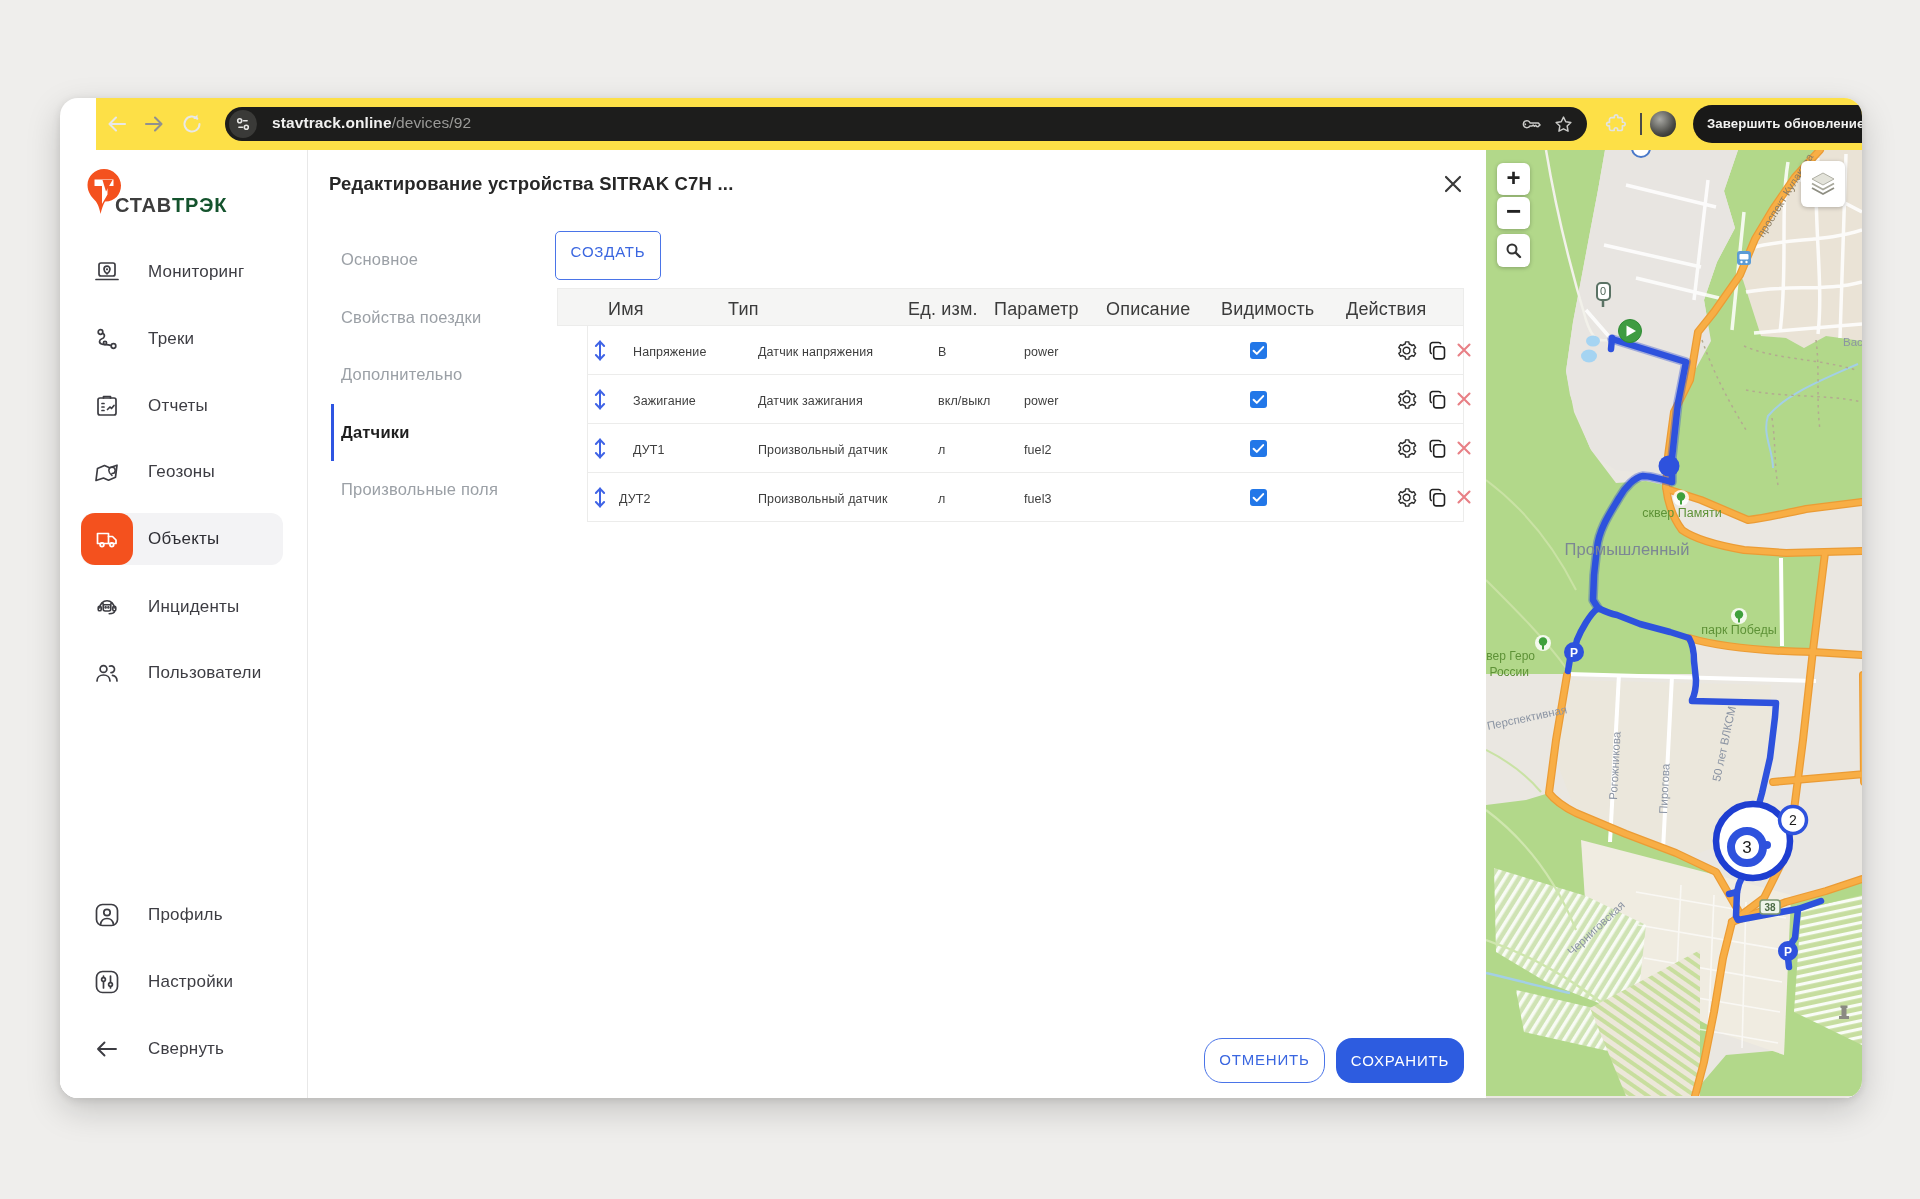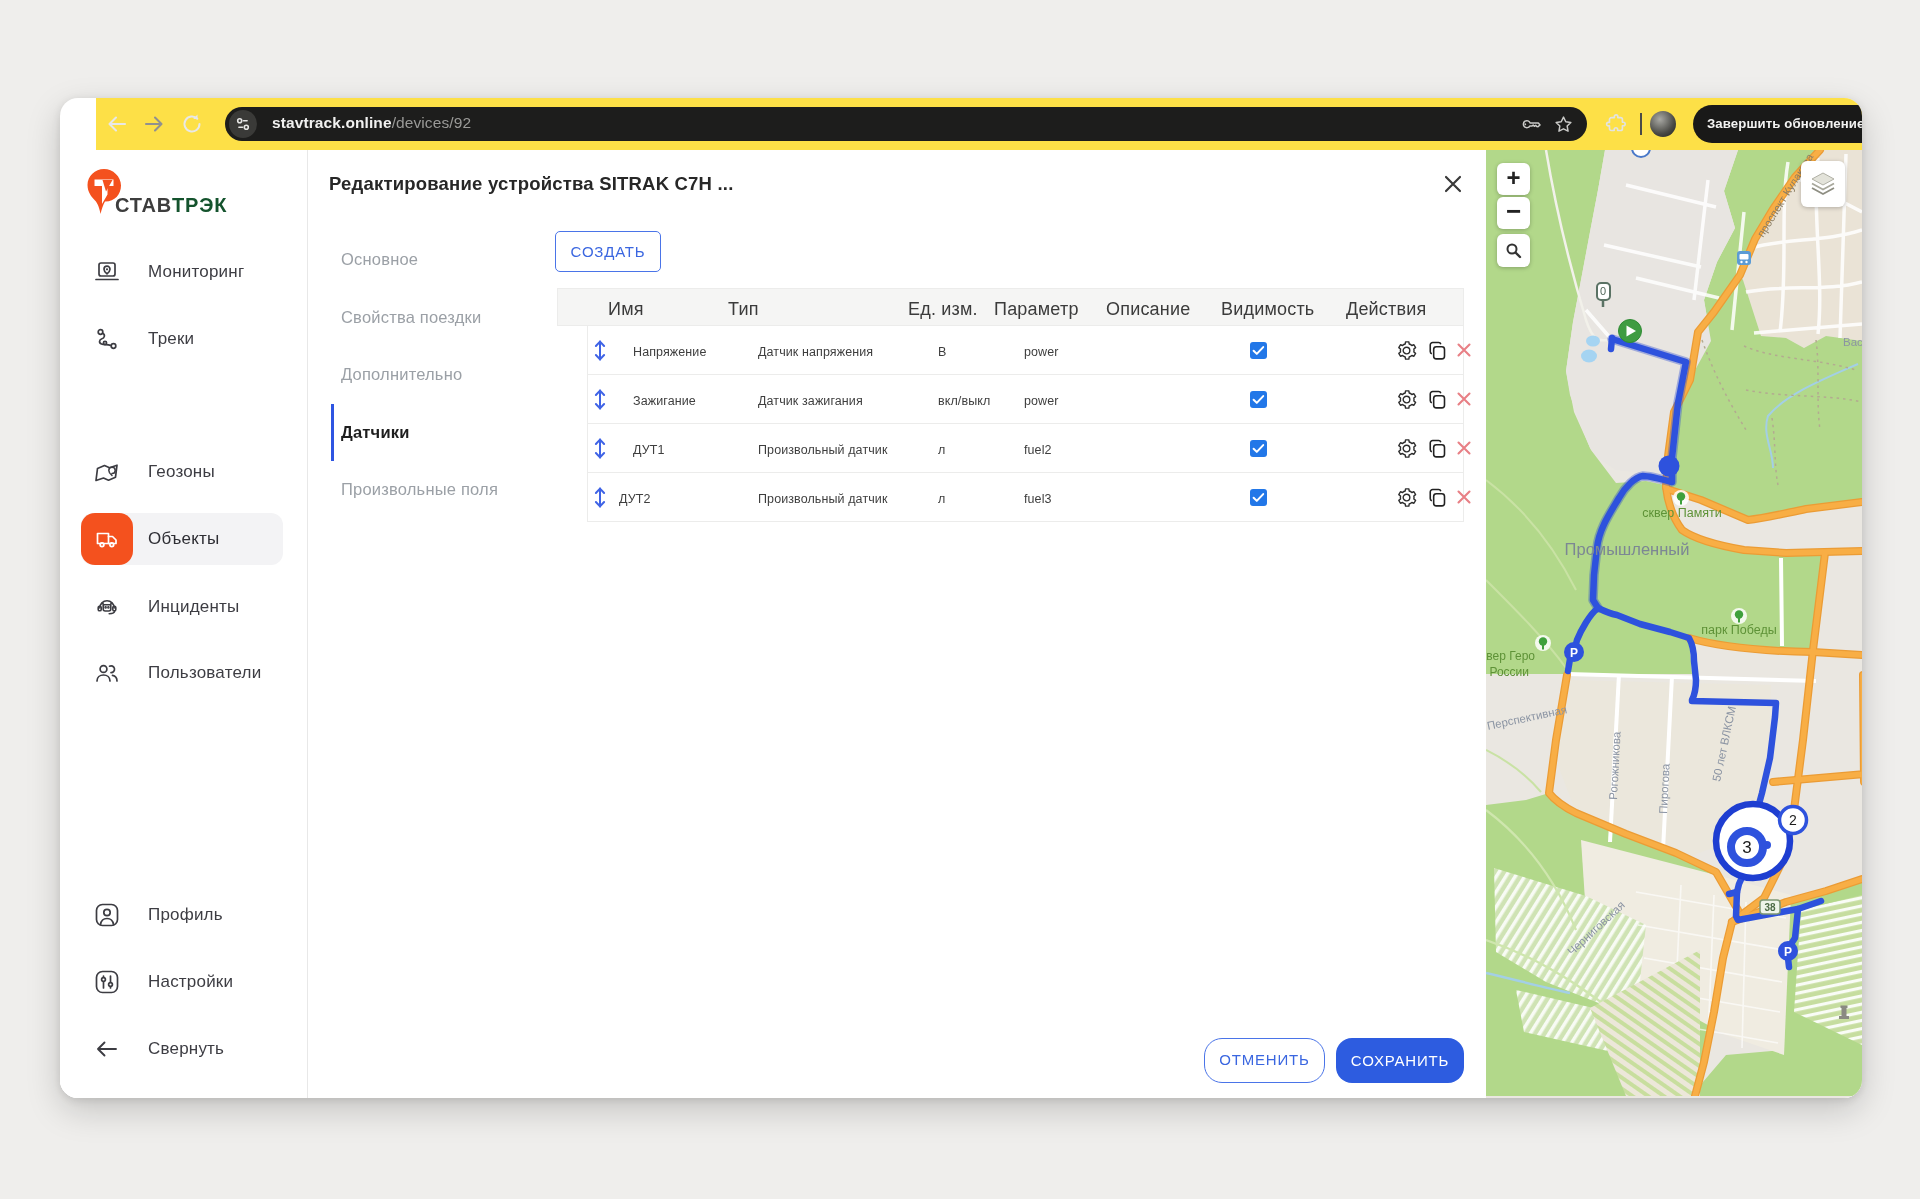--- a/index.html
+++ b/index.html
@@ -25,21 +25,21 @@
   .nav-item.active .bg { position:absolute; left:0; top:0; width:202px; height:52px; background:#f3f3f5; border-radius:12px; }
   .nav-item.active .obox { position:absolute; left:0; top:0; width:52px; height:52px; background:#f4511e; border-radius:14px; }
   .nav-item.active .ico { left:14px; top:14px; }
   .nav-item.active .txt { left:67px; top:16px; color:#2e2e34; }
   .main { position:relative; width:1178px; height:100%; background:#fff; flex:none; }
   .title { position:absolute; left:21px; top:23px; font-size:18.5px; font-weight:bold; color:#272727; letter-spacing:.2px; }
   .close { position:absolute; left:1136px; top:25px; width:18px; height:18px; }
   .tab { position:absolute; left:33px; font-size:16.5px; color:#9ba0a6; letter-spacing:.2px; }
   .tab.active { color:#1e1e1e; font-weight:bold; }
   .tabbar { position:absolute; left:23px; top:254px; width:3px; height:57px; background:#2e55e2; }
-  .createbtn { position:absolute; left:247px; top:81px; width:106px; height:41px; border:1px solid #4a74e8; border-radius:5px; color:#3a66e0; font-size:15px; letter-spacing:.8px; text-align:center; line-height:39px; }
+  .createbtn { position:absolute; left:247px; top:81px; width:106px; height:49px; border:1px solid #4a74e8; border-radius:5px; color:#3a66e0; font-size:15px; letter-spacing:.8px; text-align:center; line-height:39px; }
   .tbl { position:absolute; left:249px; top:138px; width:907px; }
   .thead { position:relative; height:38px; background:#f5f5f4; border:1px solid #ececeb; }
   .th { position:absolute; top:10px; font-size:18px; color:#3b3b3b; letter-spacing:.2px; }
   .trow { position:relative; height:49px; border:1px solid #ececeb; border-top:none; background:#fff;margin-left:30px; }
   .td { position:absolute; font-size:12.5px; color:#3e3e3e; top:19px; letter-spacing:.1px; }
   .sorticon { position:absolute; left:4px; top:13px; }
   .cbx { position:absolute; left:662px; top:16px; width:17px; height:17px; background:#2277e8; border-radius:3px; }
   .acticon { position:absolute; top:14px; }
   .btn-cancel { position:absolute; left:896px; top:888px; width:121px; height:45px; border:1.5px solid #4a74e8; border-radius:18px; color:#3a66e0; font-size:15px; letter-spacing:.8px; text-align:center; line-height:42px; }
   .btn-save { position:absolute; left:1028px; top:888px; width:128px; height:45px; background:#2d5ce0; border-radius:16px; color:#fff; font-size:15px; letter-spacing:.8px; text-align:center; line-height:45px; }
@@ -111,20 +111,31 @@
         <svg class="ico" width="48" height="24" viewBox="0 0 48 24">
             <g stroke="#3c3c42" stroke-width="1.7" fill="none" stroke-linecap="round" stroke-linejoin="round">
               <circle cx="17.5" cy="5" r="2.3"></circle>
               <circle cx="30.5" cy="19" r="2.3"></circle>
               <path d="M19.7 6.2c3 1.6 1.6 5-0.8 5.6-2.8.7-3.3 4.2-.4 5.2 2.6.9 6.1.3 8.9 1.4"></path>
               <circle cx="22" cy="16" r="1.6"></circle>
             </g>
           </svg>
         <div class="txt">Треки</div>
       </div>
+      <div class="nav-item" style="top:230px">
+        <svg class="ico" width="48" height="24" viewBox="0 0 48 24">
+            <g stroke="#3c3c42" stroke-width="1.7" fill="none" stroke-linecap="round" stroke-linejoin="round">
+              <rect x="15" y="4" width="18" height="17" rx="2"></rect>
+              <path d="M20.5 4v-1.5h7V4"></path>
+              <path d="M19 9.5h2M19 13h2M19 16.5h2"></path>
+              <path d="M24.5 15.5l2.5-2.5 1.5 1.5 2.5-3"></path>
+            </g>
+          </svg>
+        <div class="txt">Отчеты</div>
+      </div>
       <div class="nav-item" style="top:296px">
         <svg class="ico" width="48" height="24" viewBox="0 0 48 24">
             <g stroke="#3c3c42" stroke-width="1.7" fill="none" stroke-linecap="round" stroke-linejoin="round">
               <path d="M14.5 8.5l7-3 5 2.2 7.5-2.5-1.5 12-7 3-5-2.2-7.5 2.5z"></path>
               <path d="M29 13.5c1.8 0 3.2-1.4 3.2-3.1 0-1.8-1.4-3.2-3.2-3.2s-3.2 1.4-3.2 3.2c0 2.3 3.2 5.1 3.2 5.1" stroke-width="1.5"></path>
             </g>
           </svg>
         <div class="txt">Геозоны</div>
       </div>
       <div class="nav-item active" style="top:363px">

